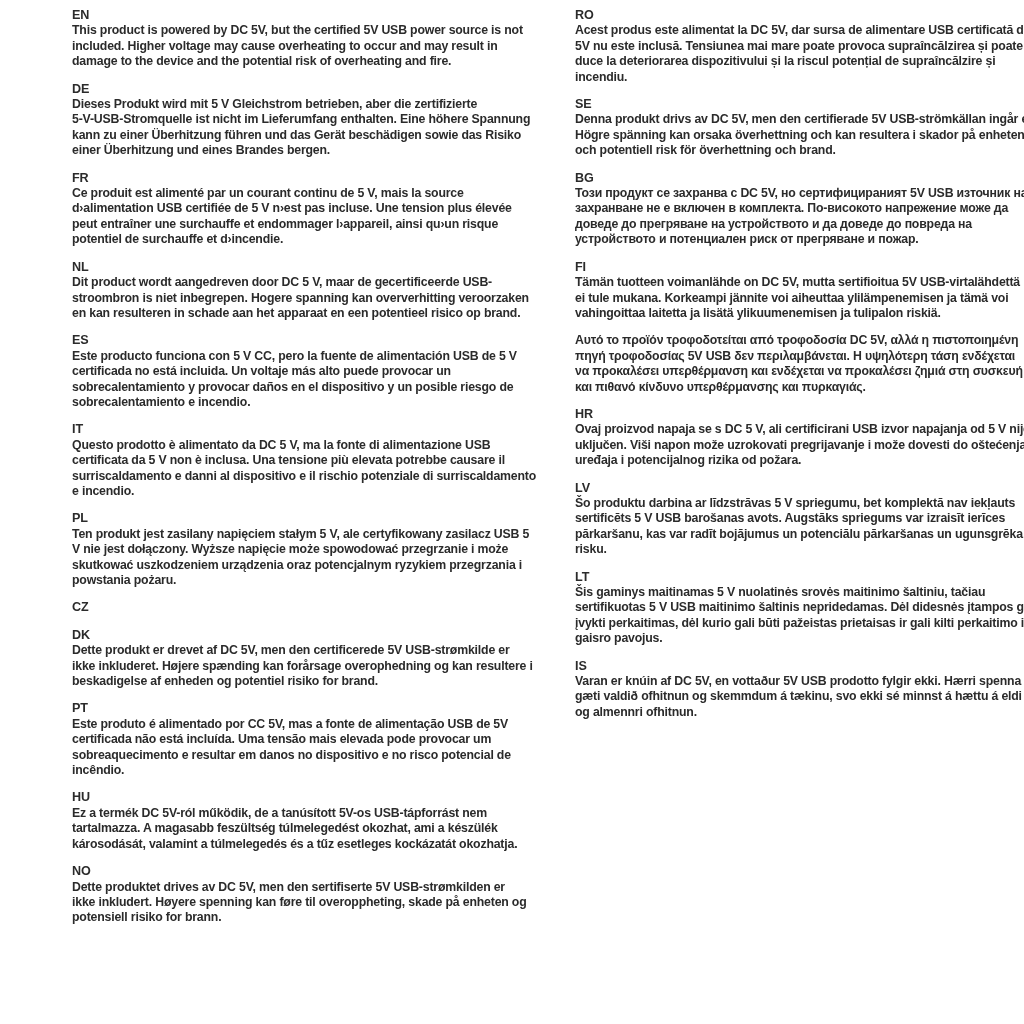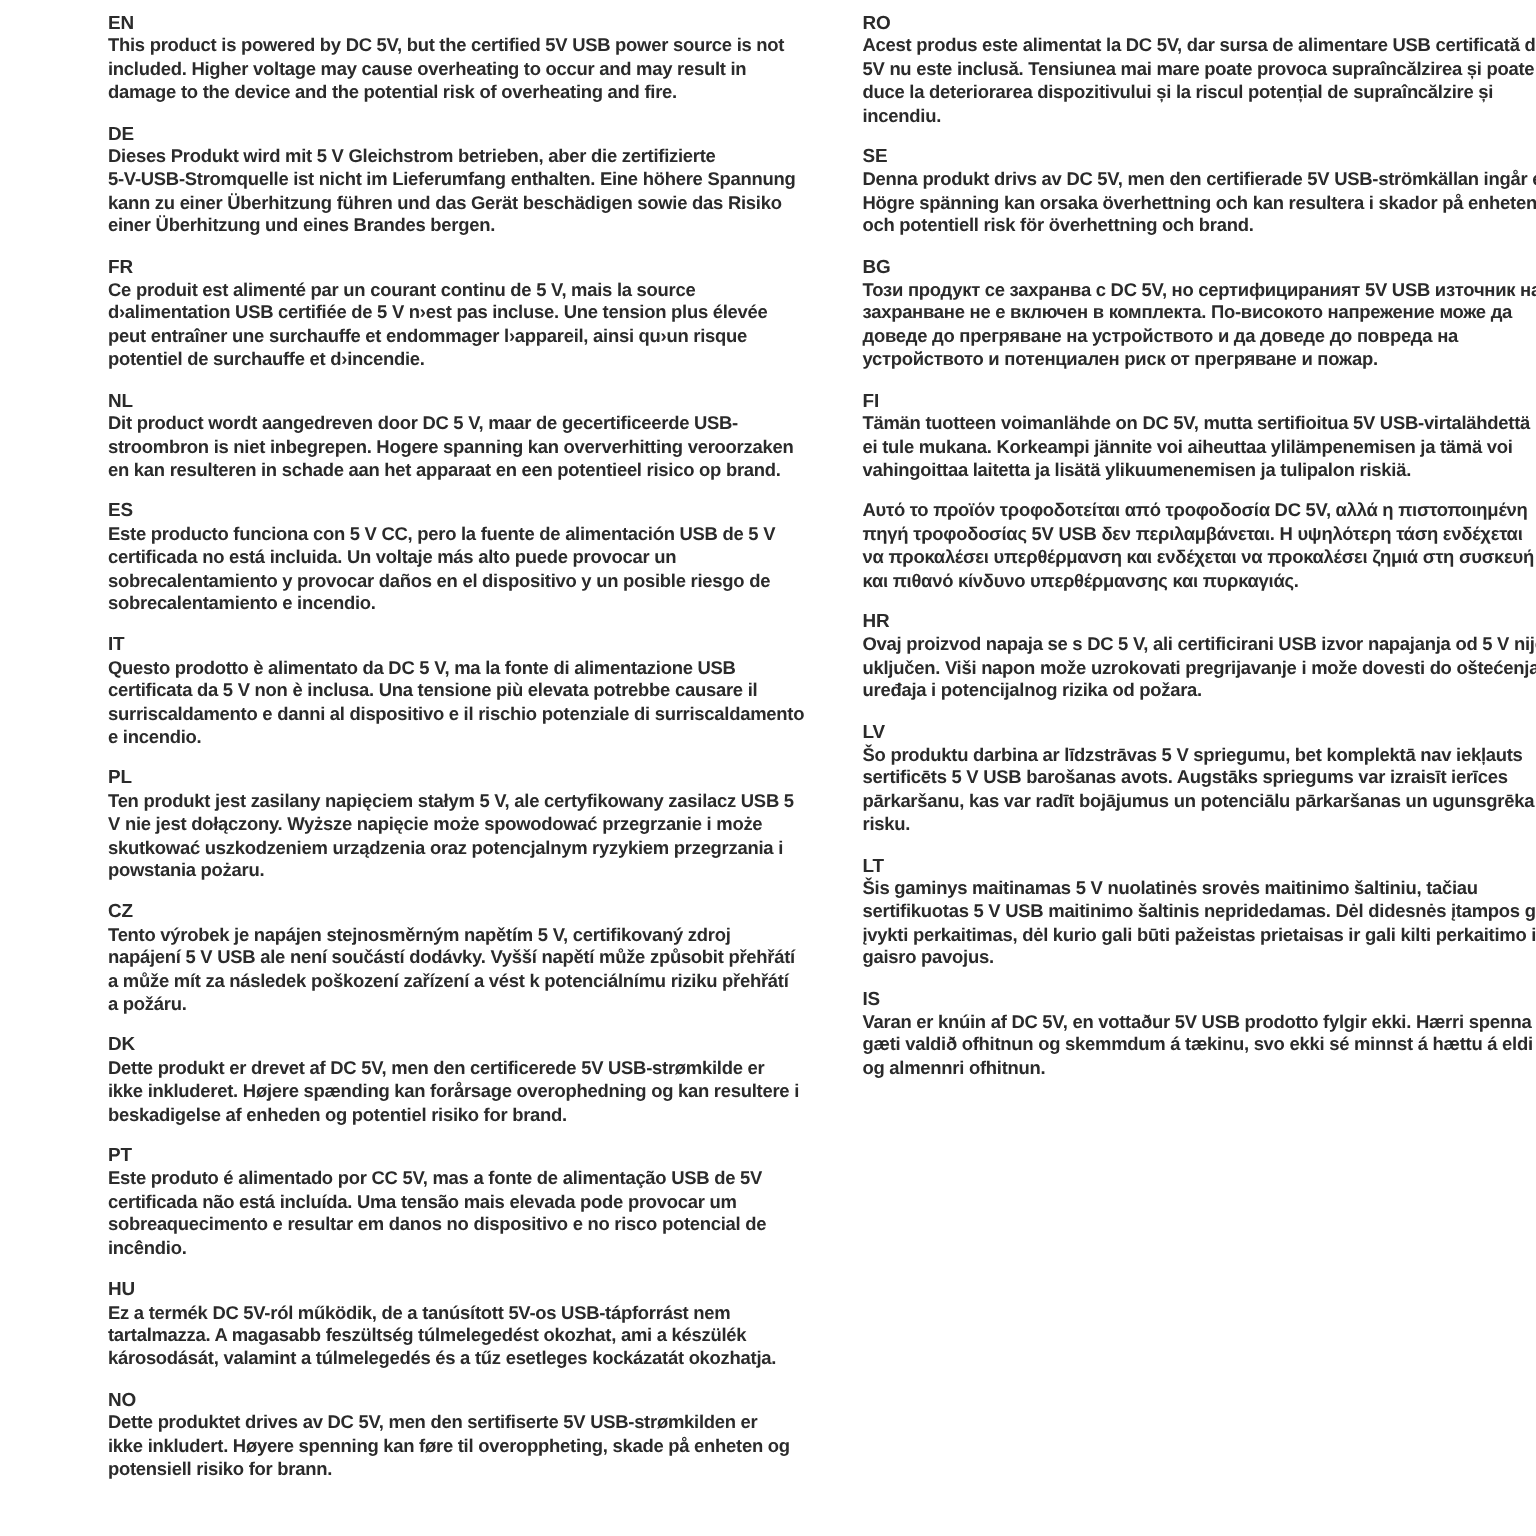--- a/index.html
+++ b/index.html
@@ -94,24 +94,20 @@
     </div>
     <div class="lang-section">
       <div class="lang-code">PL</div>
       <div class="lang-text">Ten produkt jest zasilany napięciem stałym 5 V, ale certyfikowany zasilacz USB 5
 V nie jest dołączony. Wyższe napięcie może spowodować przegrzanie i może
 skutkować uszkodzeniem urządzenia oraz potencjalnym ryzykiem przegrzania i
 powstania pożaru.</div>
     </div>
     <div class="lang-section">
       <div class="lang-code">CZ</div>
-      <div class="lang-text">Tento výrobek je napájen stejnosměrným napětím 5 V, certifikovaný zdroj
-napájení 5 V USB ale není součástí dodávky. Vyšší napětí může způsobit přehřátí
-a může mít za následek poškození zařízení a vést k potenciálnímu riziku přehřátí
-a požáru.</div>
     </div>
     <div class="lang-section">
       <div class="lang-code">DK</div>
       <div class="lang-text">Dette produkt er drevet af DC 5V, men den certificerede 5V USB-strømkilde er
 ikke inkluderet. Højere spænding kan forårsage overophedning og kan resultere i
 beskadigelse af enheden og potentiel risiko for brand.</div>
     </div>
     <div class="lang-section">
       <div class="lang-code">PT</div>
       <div class="lang-text">Este produto é alimentado por CC 5V, mas a fonte de alimentação USB de 5V

